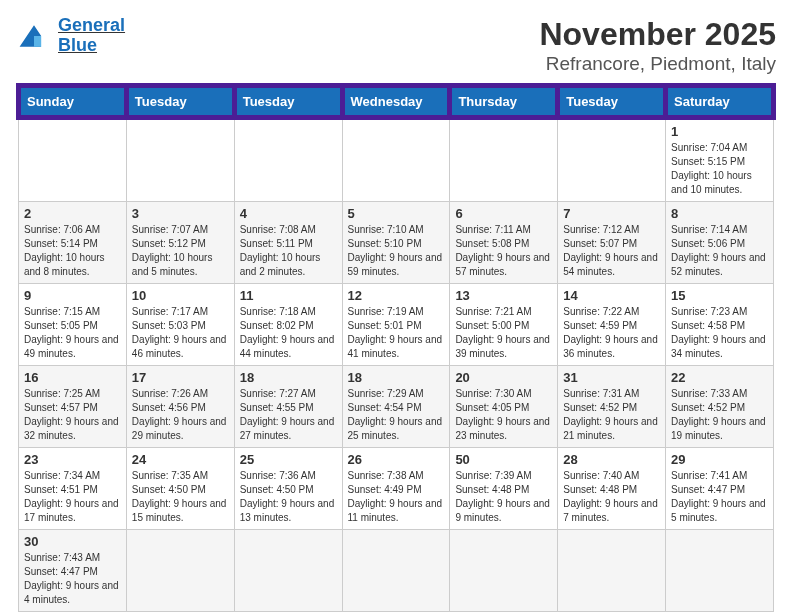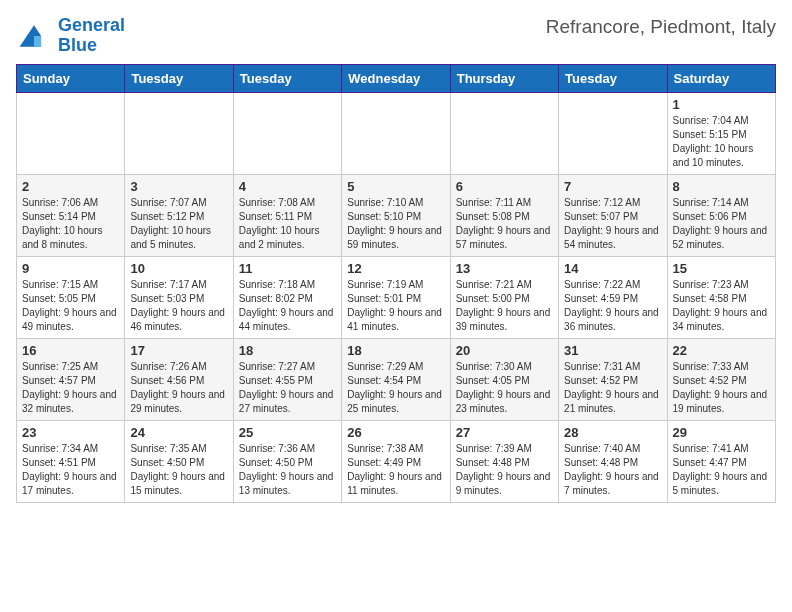--- a/index.html
+++ b/index.html
@@ -19,20 +19,21 @@
     .logo {
       display: flex;
       align-items: center;
       gap: 6px;
     }
     .logo-text {
       font-size: 18px;
       font-weight: bold;
       color: #333;
       line-height: 1.1;
+      text-decoration: underline;
     }
     .logo-text span {
       color: #1a6fba;
     }
     .logo-icon {
       width: 36px;
       height: 36px;
     }
     .title-block {
       text-align: right;
@@ -52,21 +53,21 @@
       border-collapse: collapse;
       font-size: 11px;
     }
     thead tr th {
       background: #1a6fba;
       color: #fff;
       text-align: left;
       padding: 6px 6px;
       font-size: 13px;
       font-weight: bold;
-      border: 1px solid #4c1d95;
+      border: 5px solid #4c1d95;
     }
     tbody tr td {
       border: 1px solid #ccc;
       vertical-align: top;
       padding: 4px 5px;
       width: calc(100% / 7);
       min-height: 70px;
       height: 80px;
     }
     .day-num {
@@ -97,20 +98,21 @@
       <rect x="0" y="0" width="40" height="40" fill="white"></rect>
 
       <polygon points="4,32 20,8 28,20 20,20 28,32" fill="#1a6fba"></polygon>
       <polygon points="20,20 28,20 28,32 20,32" fill="#5ab4e8"></polygon>
     </svg>
     <div class="logo-text">
       <span>General</span><br><span style="color:#1a6fba;">Blue</span>
     </div>
   </div>
   <div class="title-block">
+    <h1>November 2025</h1>
     <h2>Refrancore, Piedmont, Italy</h2>
   </div>
 </div>
 
 <table>
   <thead>
     <tr>
       <th>Sunday</th>
       <th>Tuesday</th>
       <th>Tuesday</th>
@@ -286,32 +288,46 @@
 Sunset: 4:50 PM
 Daylight: 9 hours and 13 minutes.</div>
         </td>
         <td>
           <span class="day-num">26</span>
           <div class="day-info">Sunrise: 7:38 AM
 Sunset: 4:49 PM
 Daylight: 9 hours and 11 minutes.</div>
         </td>
         <td>
-          <span class="day-num">27</span>
+          <span class="day-num">50</span>
           <div class="day-info">Sunrise: 7:39 AM
 Sunset: 4:48 PM
 Daylight: 9 hours and 9 minutes.</div>
         </td>
         <td>
           <span class="day-num">28</span>
           <div class="day-info">Sunrise: 7:40 AM
 Sunset: 4:48 PM
 Daylight: 9 hours and 7 minutes.</div>
         </td>
         <td>
           <span class="day-num">29</span>
           <div class="day-info">Sunrise: 7:41 AM
 Sunset: 4:47 PM
 Daylight: 9 hours and 5 minutes.</div>
         </td>
       </tr>
+      <tr>
+        <td>
+          <span class="day-num">30</span>
+          <div class="day-info">Sunrise: 7:43 AM
+Sunset: 4:47 PM
+Daylight: 9 hours and 4 minutes.</div>
+        </td>
+        <td></td>
+        <td></td>
+        <td></td>
+        <td></td>
+        <td></td>
+        <td></td>
+      </tr>
     </tbody>
 </table>
 
 </body></html>

